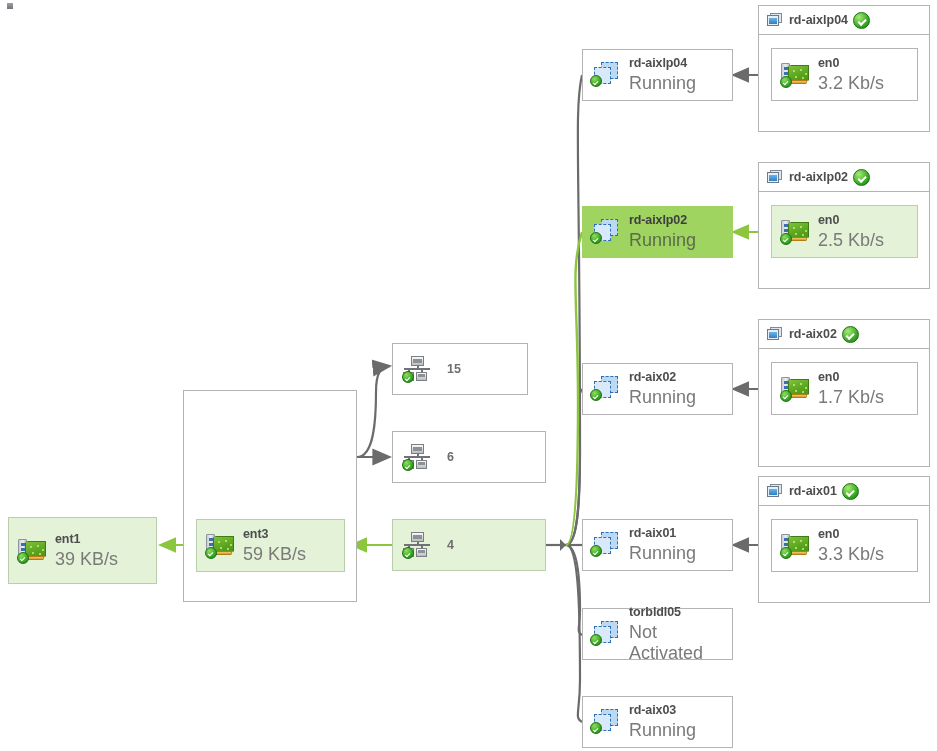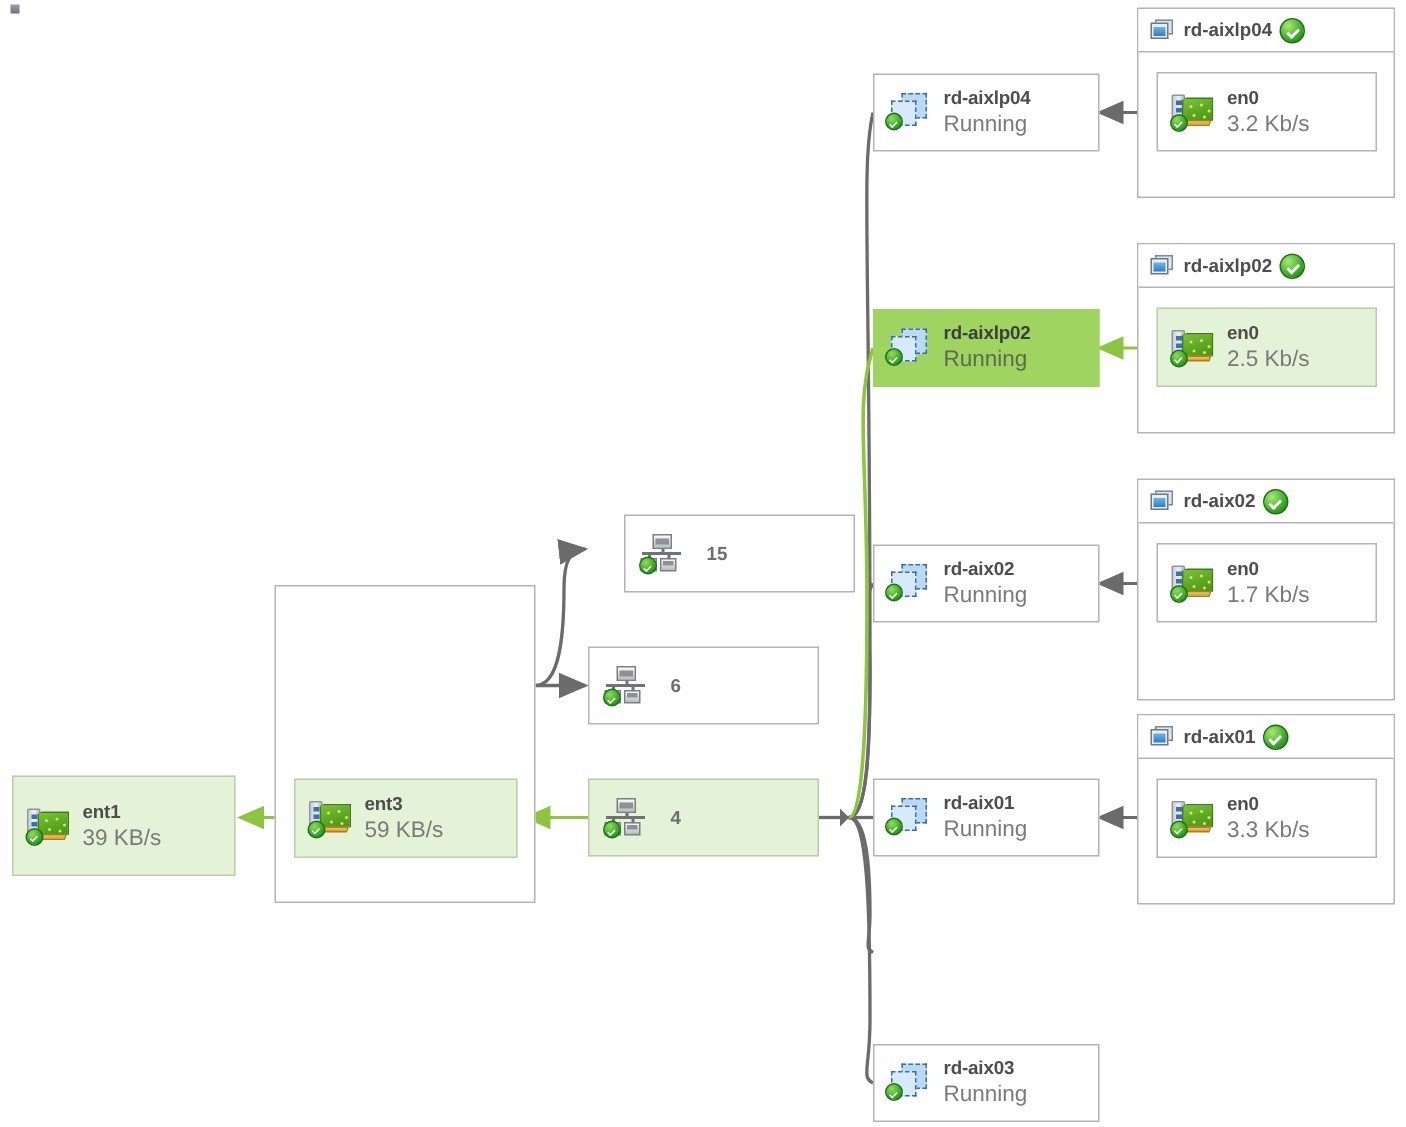--- a/index.html
+++ b/index.html
@@ -13,21 +13,21 @@
   .node{position:absolute;box-sizing:border-box;background:#ffffff;
         border:1px solid #b4b4b4;}
   .node.sel{background:#e4f2d8;border-color:#b9ceaa;}
   .node.selstrong{background:#9ed45f;border-color:#9ed45f;}
 
   .nodeRow{position:absolute;left:0;top:0;right:0;bottom:0;
            display:flex;align-items:center;}
   .ico{flex:0 0 auto;position:relative;margin-left:9px;margin-right:7px;}
   .txtcol{display:flex;flex-direction:column;justify-content:center;line-height:1.12;}
   .nm{font-size:12.5px;font-weight:bold;color:#4d4d4d;letter-spacing:-.1px;}
-  .sub{font-size:15px;color:#7a7a7a;margin-top:3px;}
+  .sub{font-size:18px;color:#7a7a7a;margin-top:3px;}
   .selstrong .nm{color:#3e3e3e;}
   .selstrong .sub{color:#5d6b4d;}
 
   
   .panel{position:absolute;box-sizing:border-box;background:#ffffff;border:1px solid #b4b4b4;}
   .panelHdr{position:absolute;left:0;top:0;right:0;height:29px;box-sizing:border-box;
             border-bottom:1px solid #b4b4b4;display:flex;align-items:center;background:#fff;}
   .panelHdr .hnm{font-size:12.5px;font-weight:bold;color:#4d4d4d;margin-left:6px;}
 
   
@@ -209,21 +209,21 @@
           <span class="chk chkBadge"></span>
         </span>
         <span class="txtcol">
           <span class="nm">ent3</span>
           <span class="sub">59 KB/s</span>
         </span>
       </div>
     </div>
   </div>
 
-  <div class="node" style="left:392px;top:343px;width:154px;height:52px;margin-left:24px;">
+  <div class="node" style="left:392px;top:343px;width:136px;height:52px;">
     <div class="nodeRow">
       <span class="ico vlanIcon">
         <span class="top"></span>
           <span class="stem"></span>
           <span class="bar"></span>
         <span class="leg l"></span>
           <span class="leg r"></span>
         <span class="n l"></span>
           <span class="n r"></span>
         <span class="chk chkBadge"></span>
@@ -313,20 +313,33 @@
           <span class="sq front"></span>
           <span class="chk chkBadge"></span>
       </span>
       <span class="txtcol">
         <span class="nm">rd-aix01</span>
         <span class="sub">Running</span>
       </span>
     </div>
   </div>
 
+  <div class="node" style="left:582px;top:608px;width:151px;height:52px;">
+    <div class="nodeRow">
+      <span class="ico lparIcon">
+        <span class="sq back"></span>
+          <span class="sq front"></span>
+          <span class="chk chkBadge"></span>
+      </span>
+      <span class="txtcol">
+        <span class="nm">torbldl05</span>
+        <span class="sub">Not Activated</span>
+      </span>
+    </div>
+  </div>
 
   <div class="node" style="left:582px;top:696px;width:151px;height:52px;">
     <div class="nodeRow">
       <span class="ico lparIcon">
         <span class="sq back"></span>
           <span class="sq front"></span>
           <span class="chk chkBadge"></span>
       </span>
       <span class="txtcol">
         <span class="nm">rd-aix03</span>

